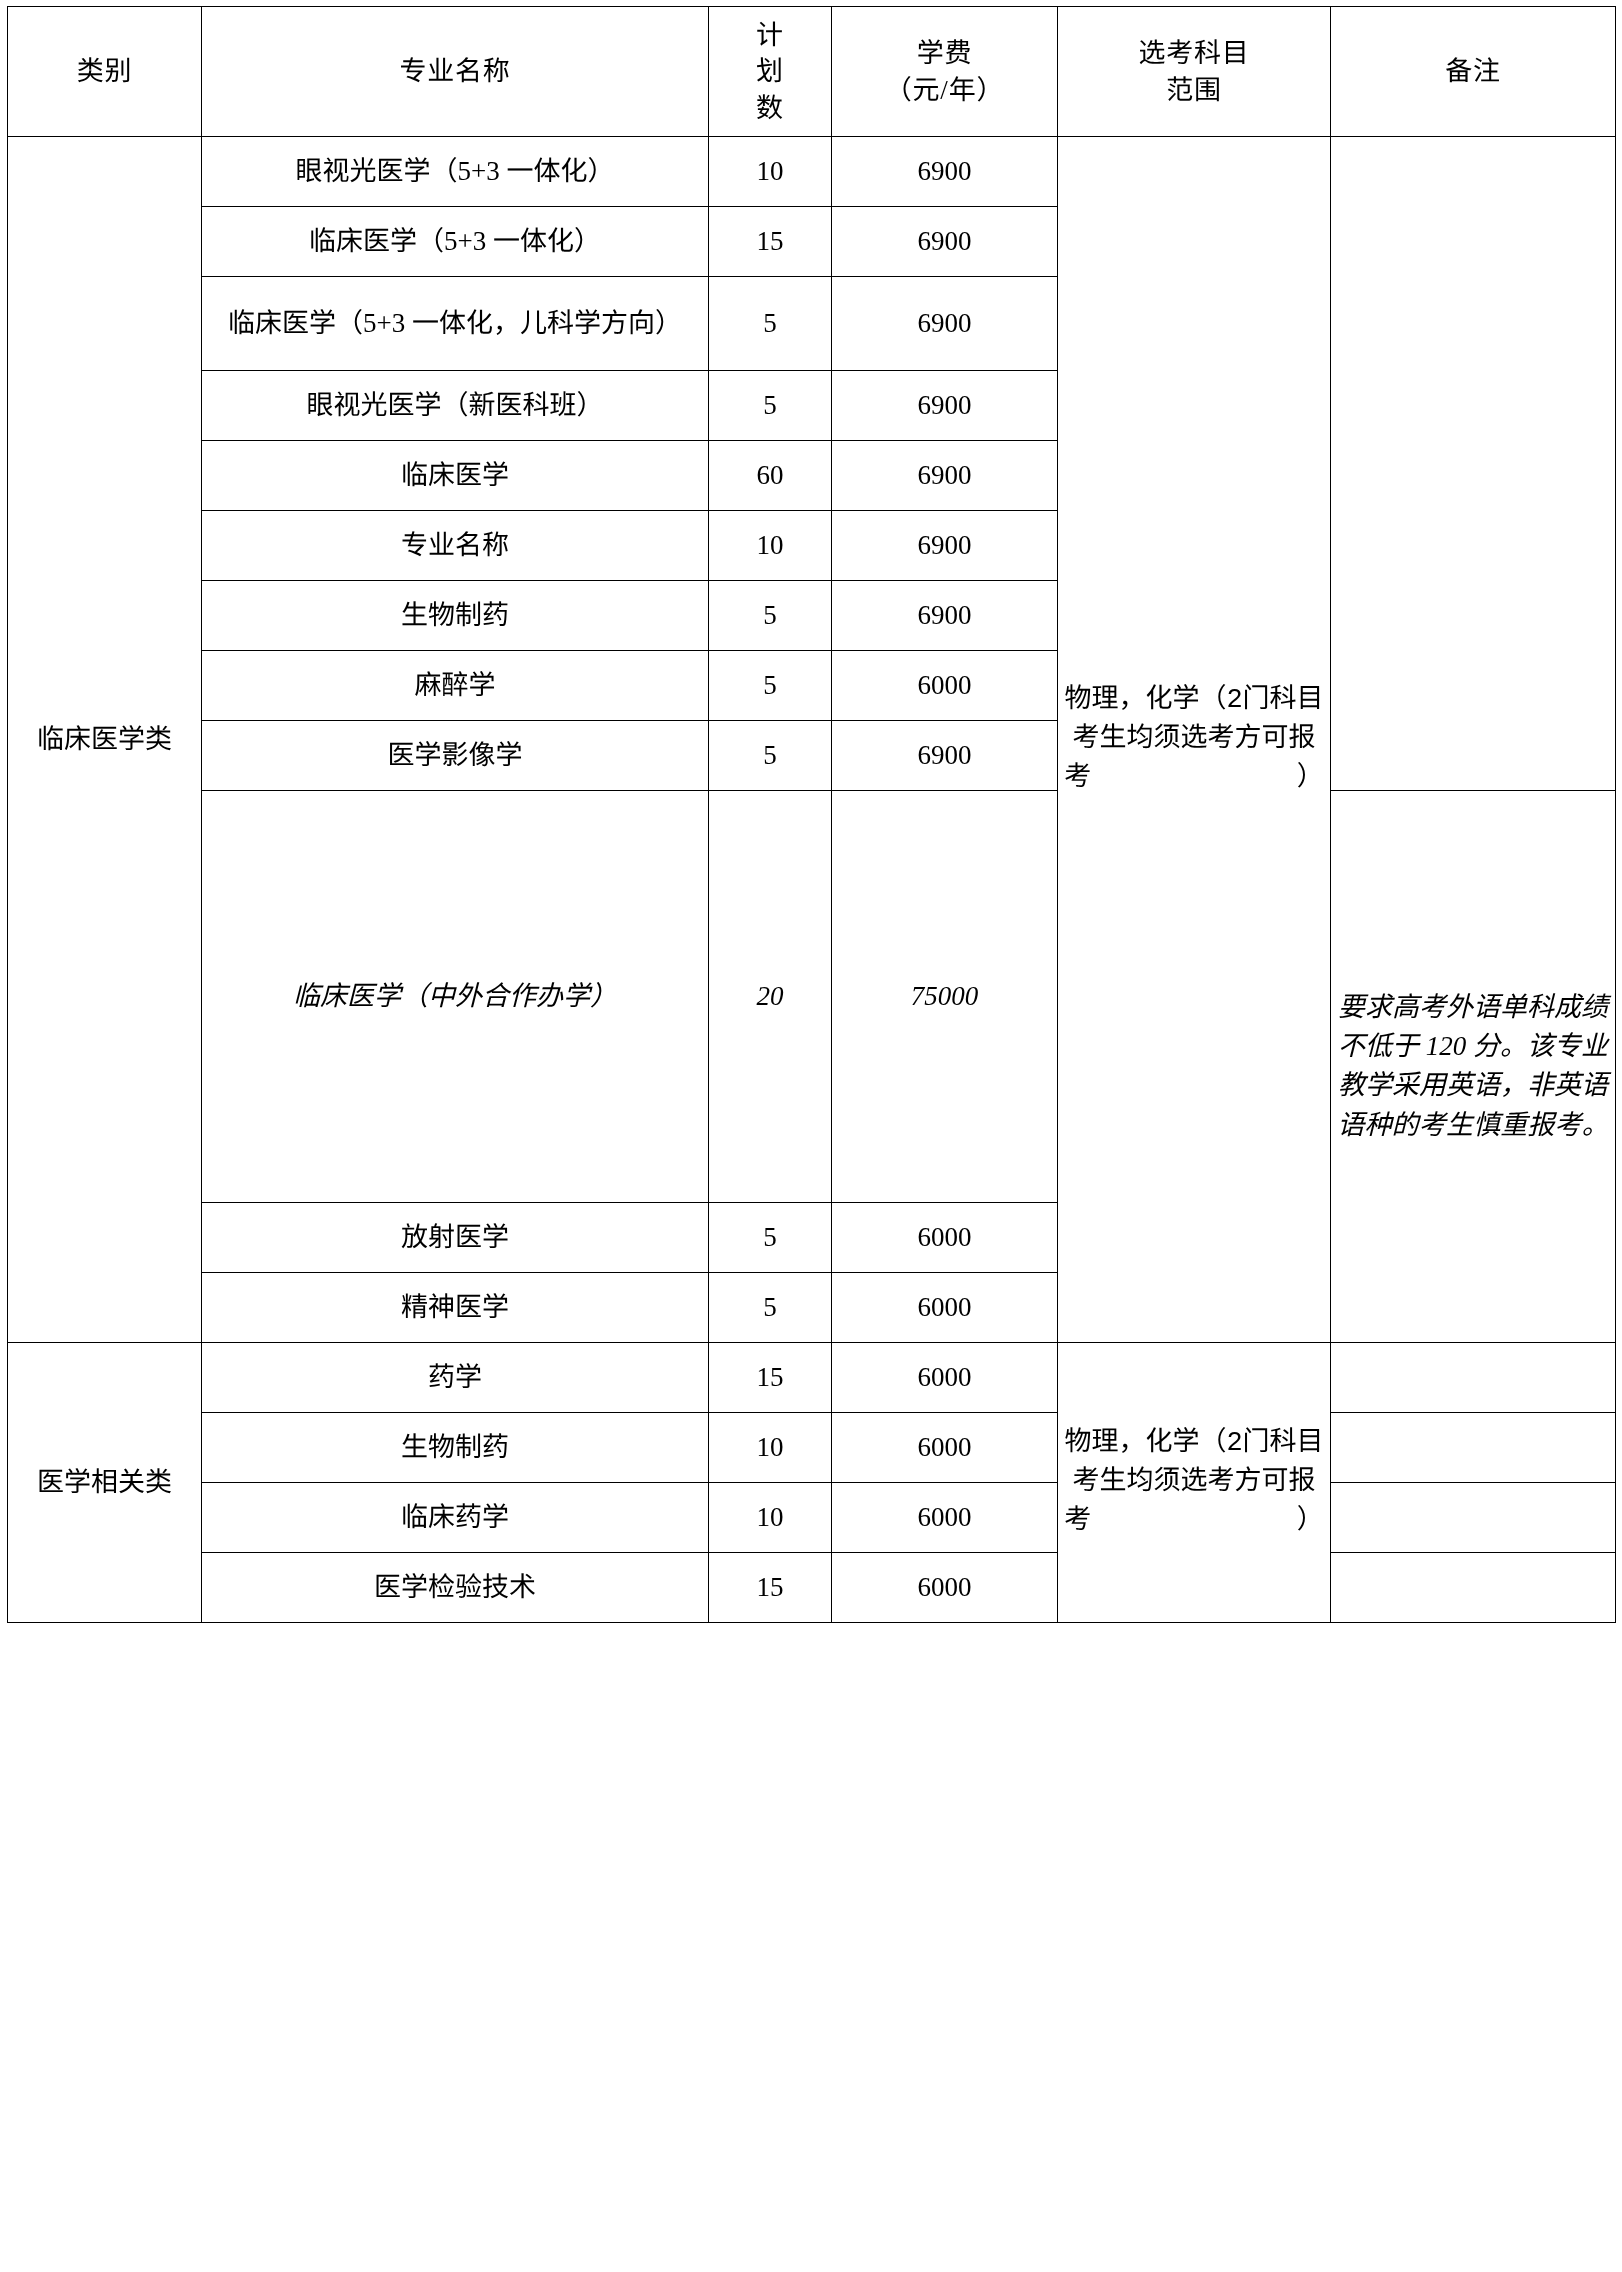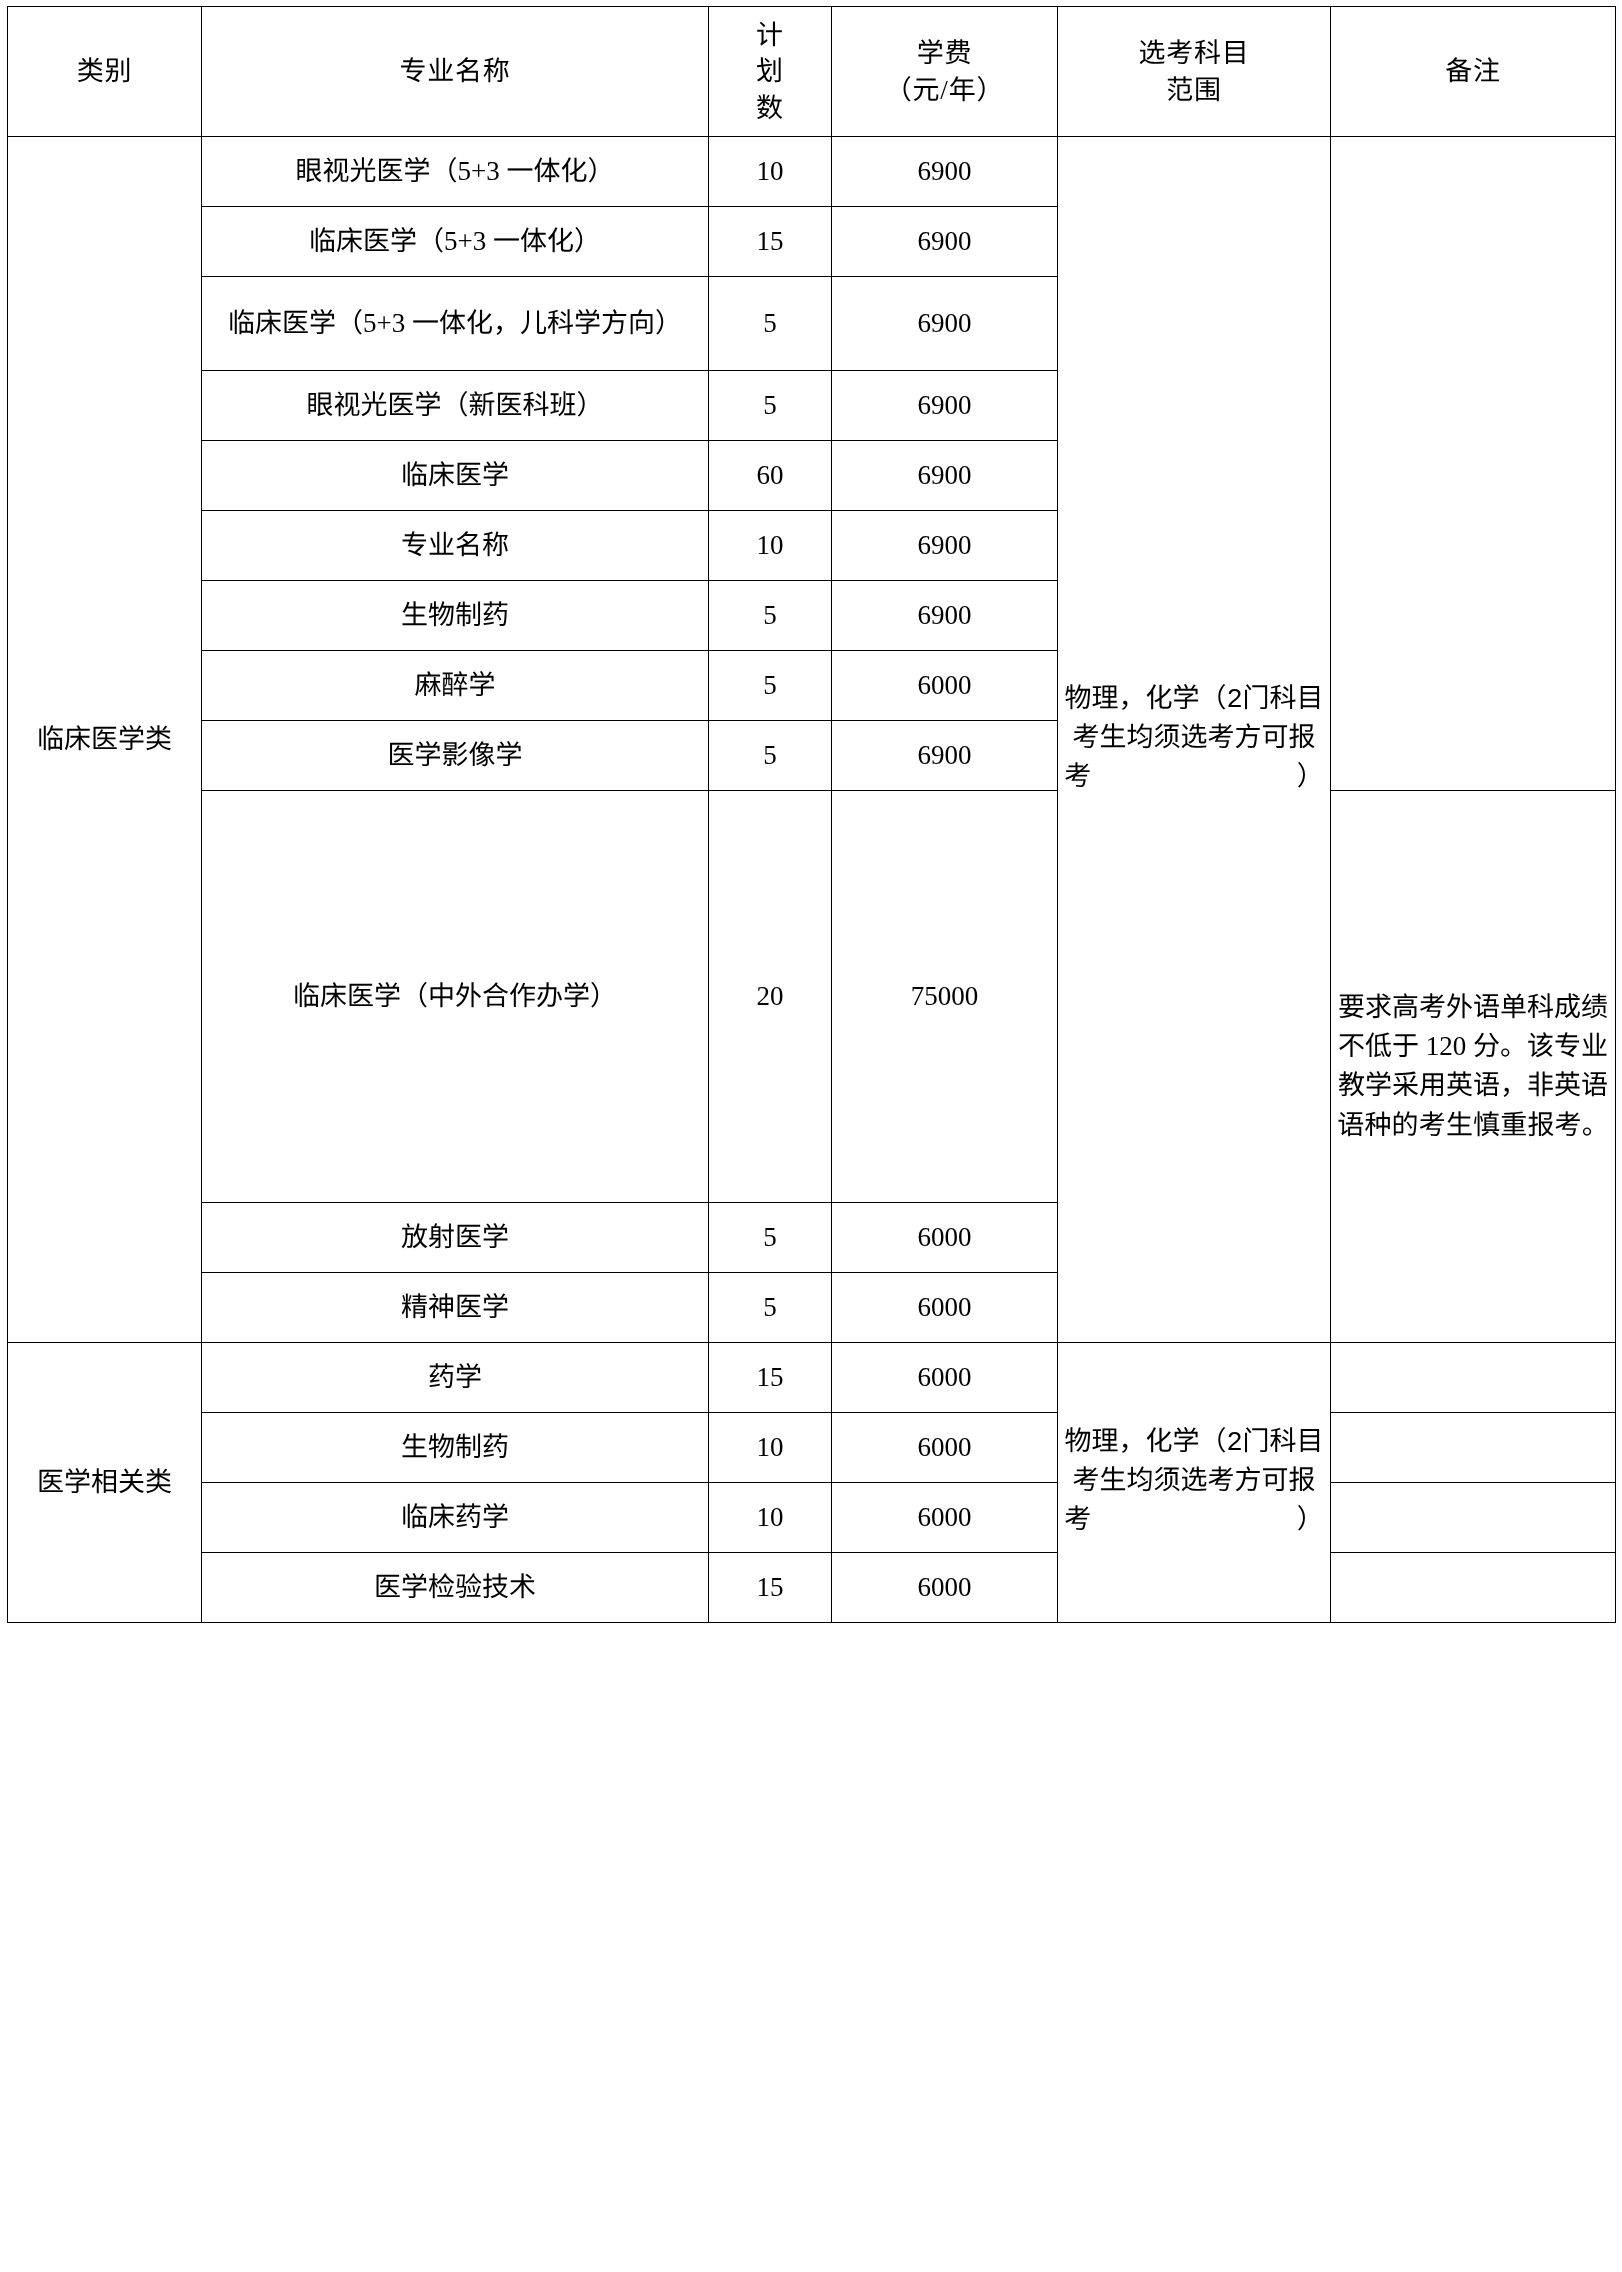--- a/index.html
+++ b/index.html
@@ -78,21 +78,21 @@
     padding-left: 16px;
     padding-right: 16px;
     font-size: 26px;
     line-height: 1.72;
   }
   td.num-cell {
     font-size: 27px;
   }
   .row-std { height: 70px; }
   .row-tall { height: 94px; margin-top: 9px; }
-  .row-big { height: 412px; }
+  .row-big { height: 412px; font-style: italic; }
 </style>
 </head>
 <body>
 
 <div class="page">
   <table class="plan-table">
     <colgroup>
       <col class="c-category">
       <col class="c-major">
       <col class="c-plan">

